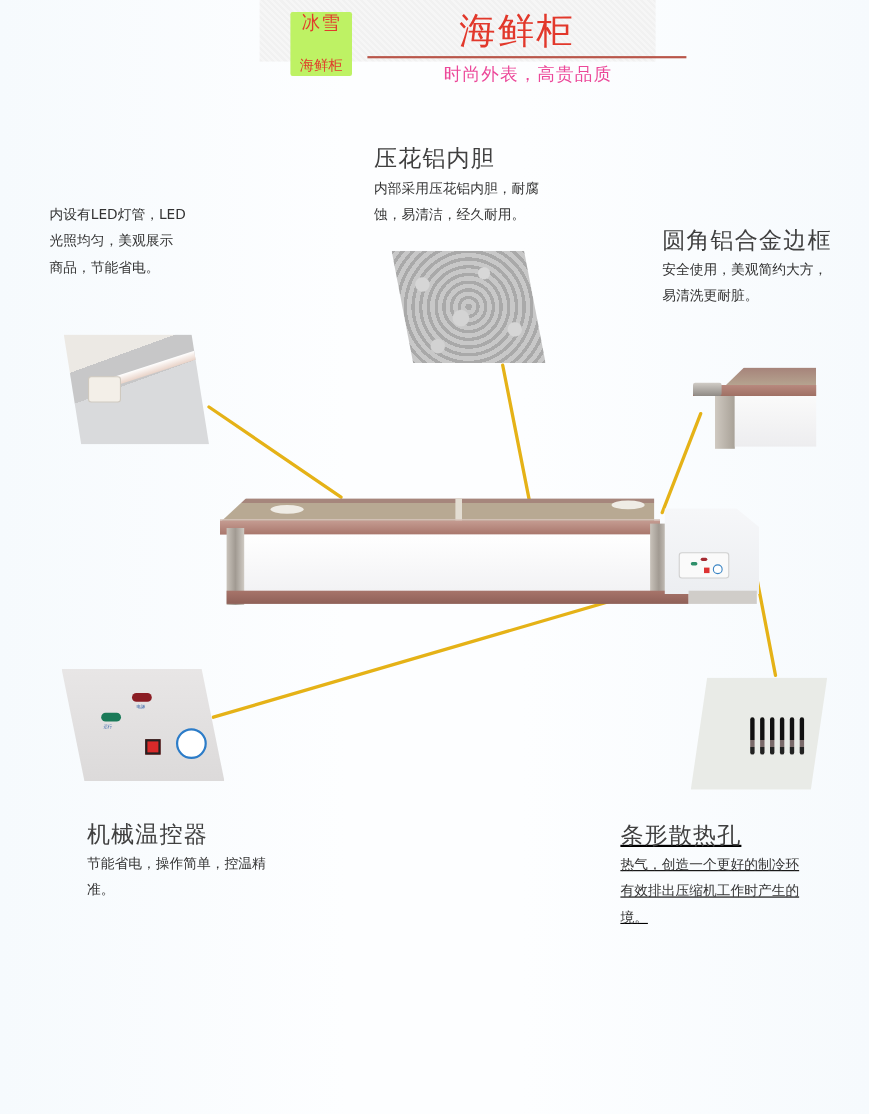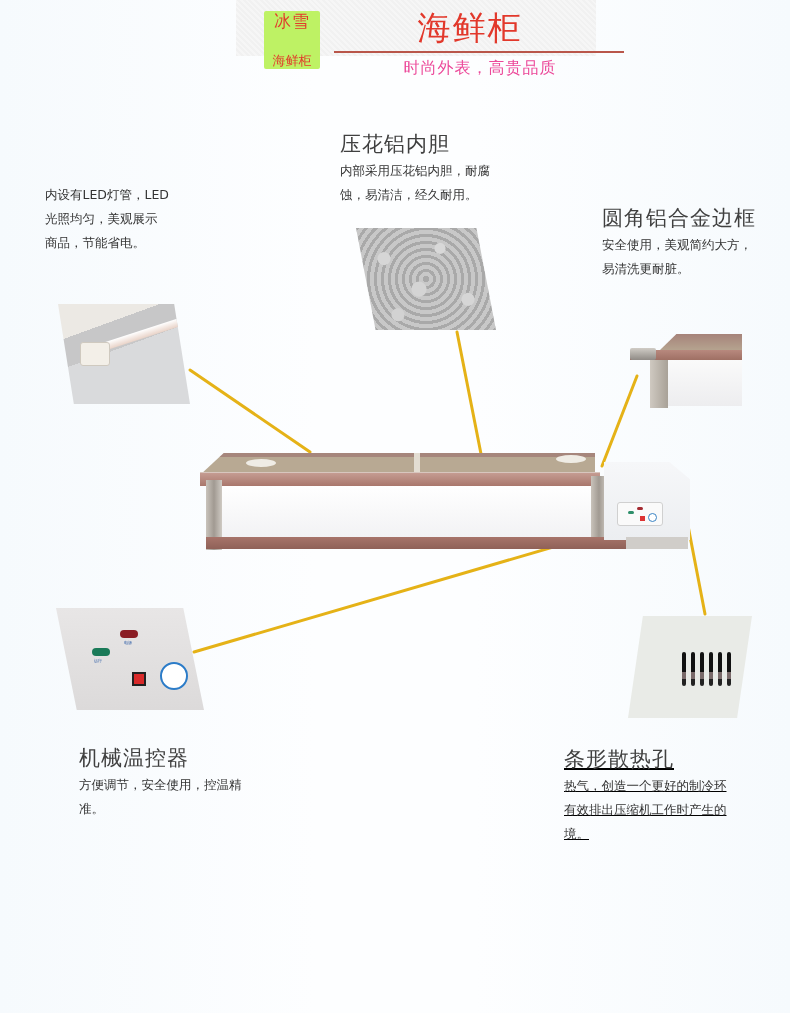--- a/index.html
+++ b/index.html
@@ -247,21 +247,21 @@
   <div class="led-r"></div>
   <div class="lbl" style="left:68px; top:32px;">电源</div>
   <div class="led-g"></div>
   <div class="lbl" style="left:38px; top:50px;">运行</div>
   <div class="sw"></div>
   <div class="knob"></div>
 </div>
 <div class="abs" style="left:67px; top:745px; width:210px;margin-left:12px;">
   <div class="feat-title">机械温控器</div>
   <div class="feat-desc">
-    <div>方便调节，安全使用，控温精</div>
+    <div>节能省电，操作简单，控温精</div>
     <div>准。</div>
   </div>
 </div>
 
 <div class="abs img-vent">
   <div class="slots">
     <div class="slot"></div>
     <div class="slot"></div>
     <div class="slot"></div>
     <div class="slot"></div>

